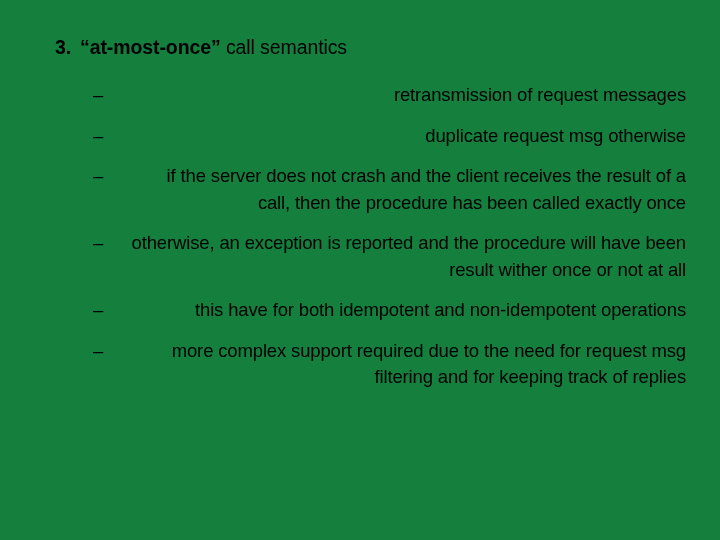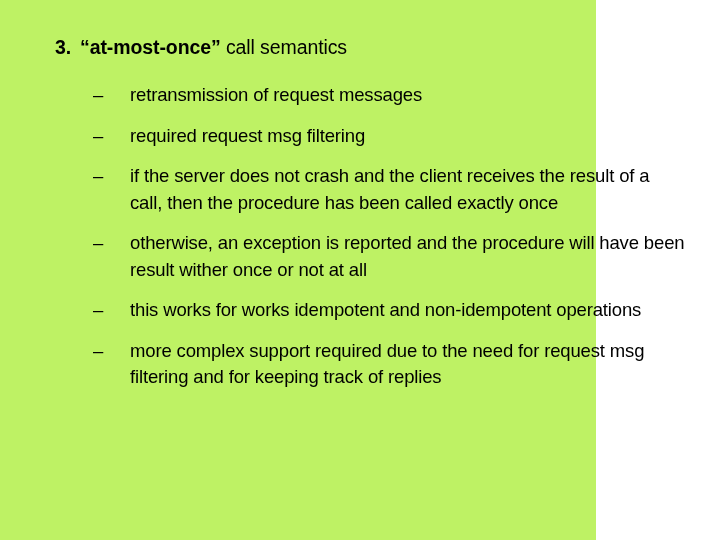--- a/index.html
+++ b/index.html
@@ -11,23 +11,23 @@
     width: 720px;
     height: 540px;
     overflow: hidden;
     font-family: "Liberation Sans", sans-serif;
     color: #000000;
     -webkit-font-smoothing: antialiased;
   }
 
   .slide {
     position: relative;
-    width: 596px;
+    width: 720px;
     height: 540px;
-    background: #bef264;
+    background: #15803d;
     box-sizing: border-box;
   }
 
   
   .slide-title {
     position: absolute;
     left: 55px;
     top: 34px;
     width: 640px;
     font-size: 19.5px;
@@ -75,56 +75,57 @@
     top: 0;
     width: 20px;
     font-size: 18.5px;
     line-height: 26.5px;
     text-align: left;
   }
 
   .bullet-text {
     display: block;
     max-width: 556px;
+    text-align: right;
   }
 </style>
 </head>
 <body>
 
 <div class="slide">
 
   <div class="slide-title">
     <span class="title-number">3.</span><span class="title-gap"></span><span class="title-quoted">“at-most-once”</span><span class="title-rest"> call semantics</span>
   </div>
 
   <div class="bullet-list">
 
     <div class="bullet-item">
       <span class="bullet-marker">–</span>
       <span class="bullet-text">retransmission of request messages</span>
     </div>
 
     <div class="bullet-item">
       <span class="bullet-marker">–</span>
-      <span class="bullet-text">required request msg filtering</span>
+      <span class="bullet-text">duplicate request msg otherwise</span>
     </div>
 
     <div class="bullet-item">
       <span class="bullet-marker">–</span>
       <span class="bullet-text">if the server does not crash and the client receives the result of a call, then the procedure has been called exactly once</span>
     </div>
 
     <div class="bullet-item">
       <span class="bullet-marker">–</span>
       <span class="bullet-text">otherwise, an exception is reported and the procedure will have been result wither once or not at all</span>
     </div>
 
     <div class="bullet-item">
       <span class="bullet-marker">–</span>
-      <span class="bullet-text">this works for works idempotent and non-idempotent operations</span>
+      <span class="bullet-text">this have for both idempotent and non-idempotent operations</span>
     </div>
 
     <div class="bullet-item">
       <span class="bullet-marker">–</span>
       <span class="bullet-text">more complex support required due to the need for request msg filtering and for keeping track of replies</span>
     </div>
 
   </div>
 
 </div>

